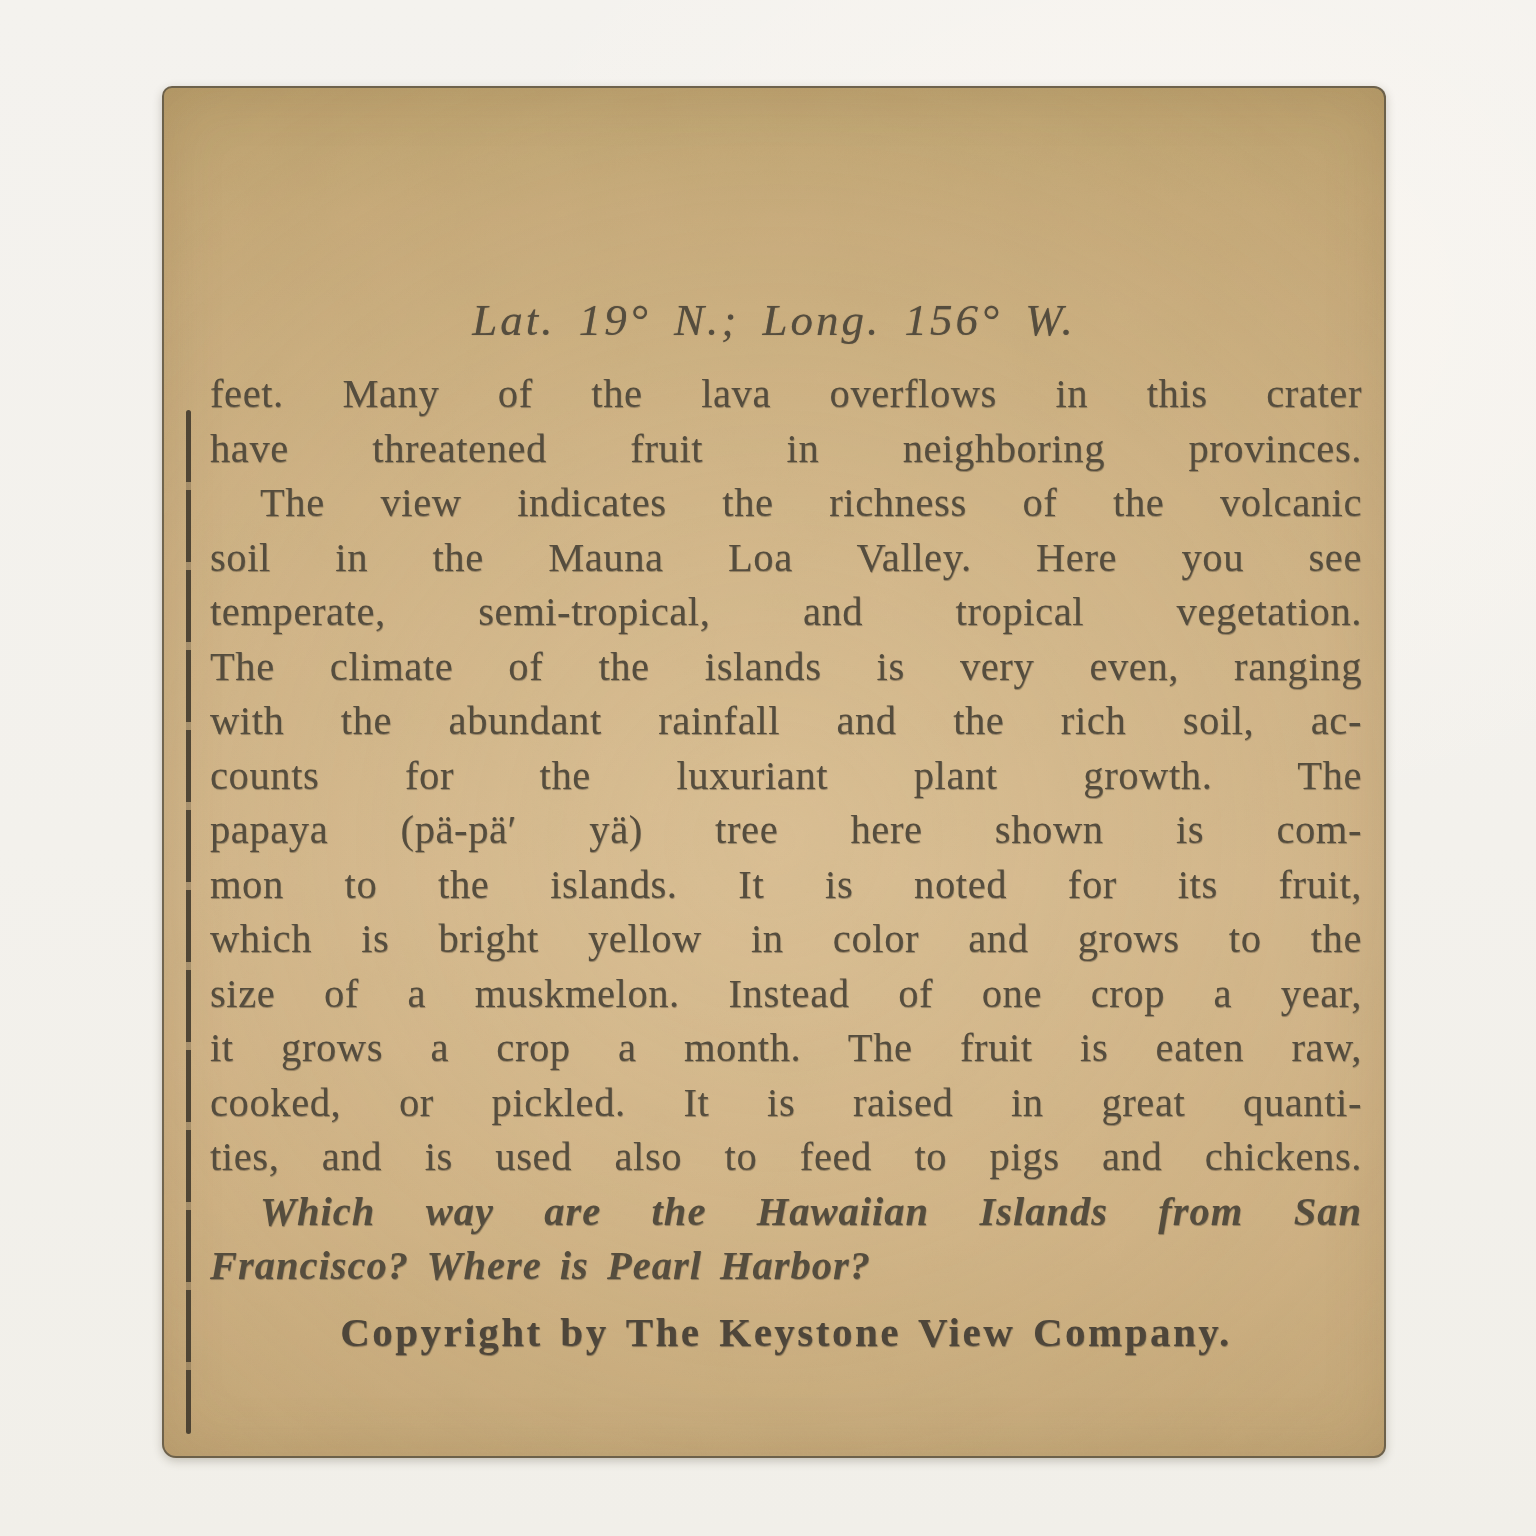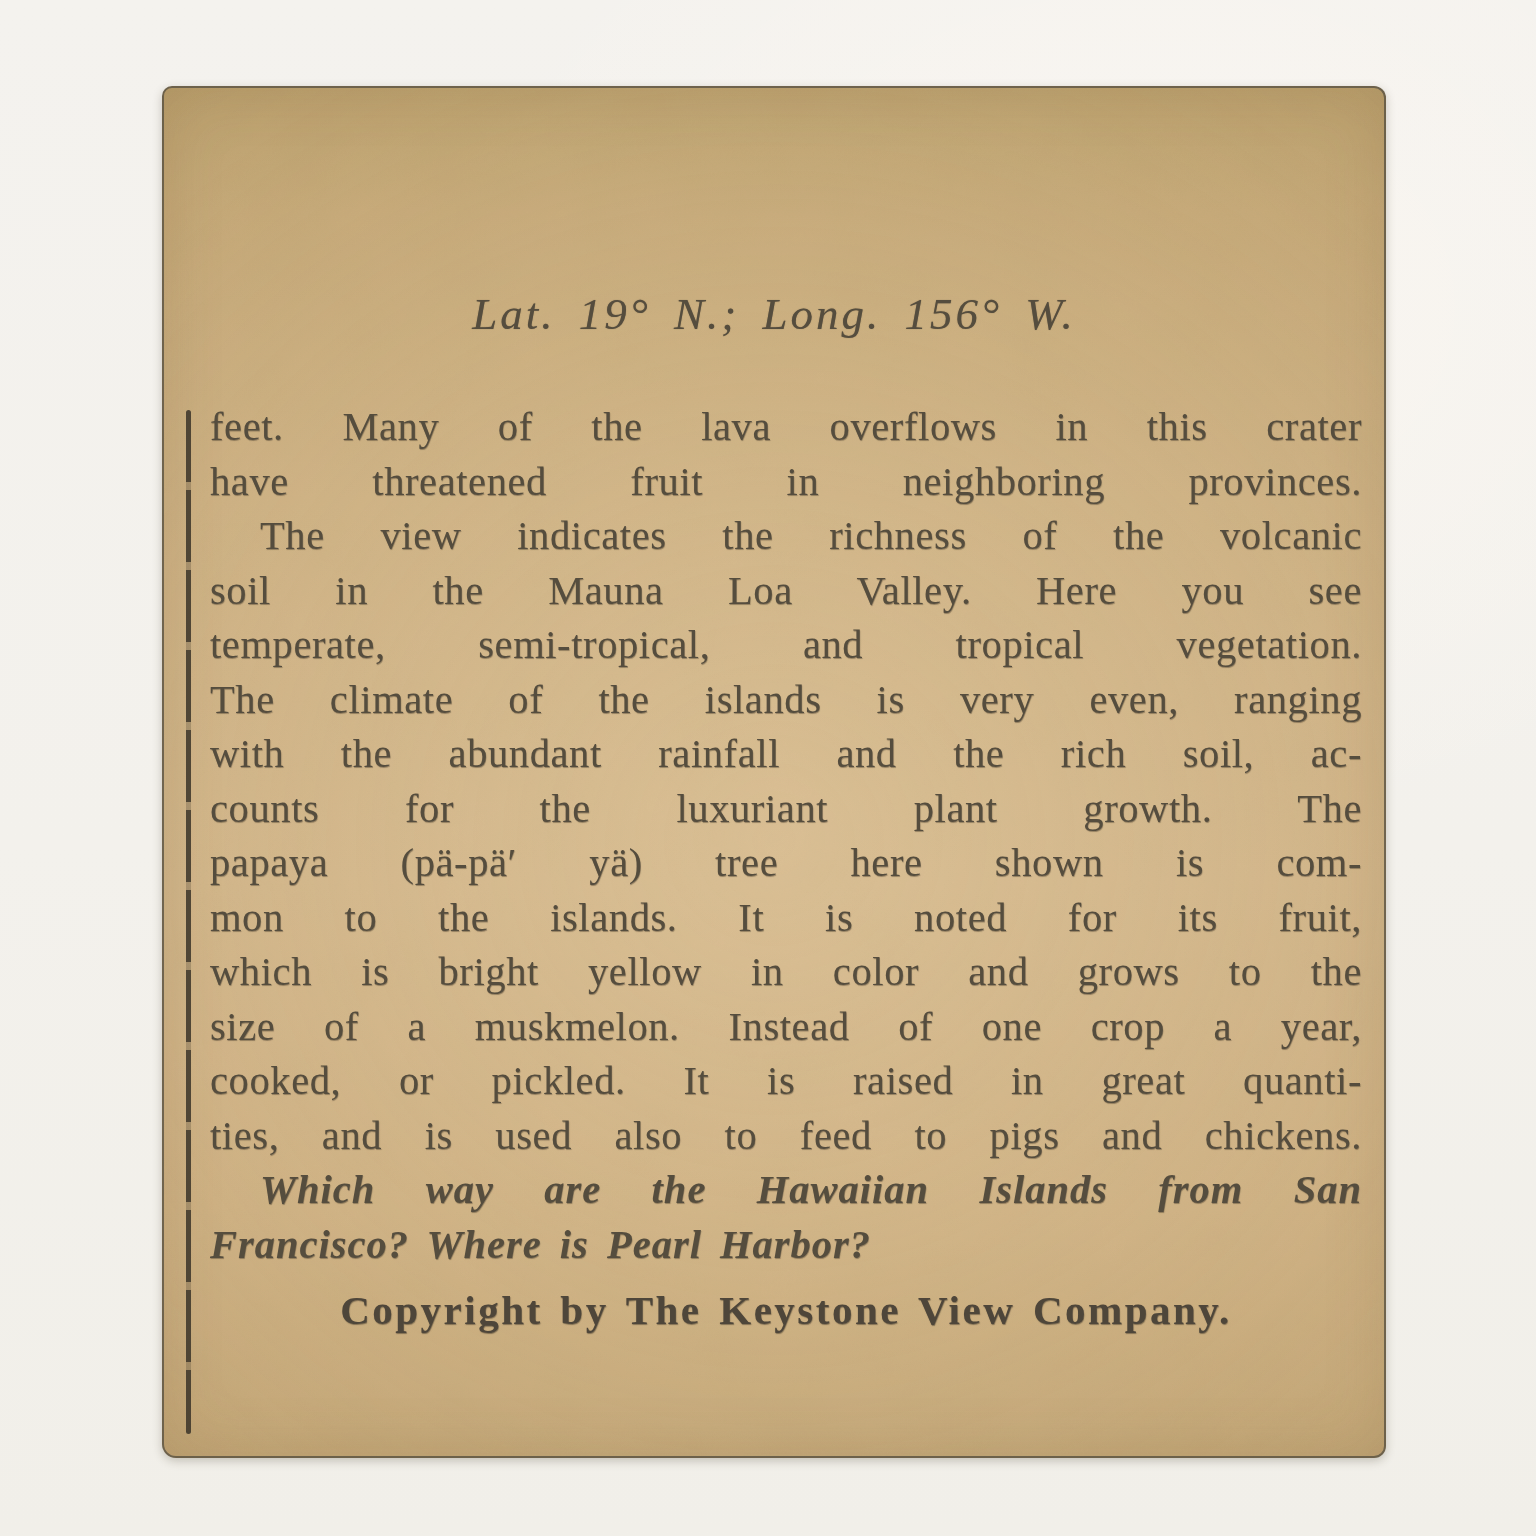--- a/index.html
+++ b/index.html
@@ -38,32 +38,32 @@
     left:22px; top:322px;
     width:5px; height:1024px;
     background:repeating-linear-gradient(
       to bottom,
       rgba(58,51,40,.85) 0px, rgba(58,51,40,.85) 72px,
       rgba(58,51,40,.25) 72px, rgba(58,51,40,.25) 80px);
     border-radius:3px;
   }
   .title{
     position:absolute;
-    left:0; right:0; top:200px;
+    left:0; right:0; top:206px;
     text-align:center;
     font-style:italic;
     font-size:45px;
     letter-spacing:3px;
     word-spacing:9px;
     color:var(--ink);
     text-shadow:0 0 1px rgba(70,60,45,.55);
   }
   .text-block{
     position:absolute;
-    left:46px; top:312px;
+    left:46px; top:279px;
     width:1152px;
     color:var(--ink);
   }
   .line{
     font-size:40.5px;
     line-height:54.5px;
     height:54.5px;
     white-space:normal;
     text-align:justify;
     text-align-last:justify;
@@ -116,20 +116,21 @@
     <div class="line indent">The view indicates the richness of the volcanic</div>
     <div class="line">soil in the Mauna Loa Valley.  Here you see</div>
     <div class="line">temperate, semi-tropical, and tropical vegetation.</div>
     <div class="line">The climate of the islands is very even, ranging</div>
     <div class="line">with the abundant rainfall and the rich soil, ac-</div>
     <div class="line">counts for the luxuriant plant growth.  The</div>
     <div class="line">papaya (pä-pä′ yä) tree here shown is com-</div>
     <div class="line">mon to the islands.  It is noted for its fruit,</div>
     <div class="line">which is bright yellow in color and grows to the</div>
     <div class="line">size of a muskmelon.  Instead of one crop a year,</div>
+    <div class="line">it grows a crop a month.  The fruit is eaten raw,</div>
     <div class="line">cooked, or pickled.  It is raised in great quanti-</div>
     <div class="line">ties, and is used also to feed to pigs and chickens.</div>
     <div class="line italic indent">Which way are the Hawaiian Islands from San</div>
     <div class="line italic flush-left">Francisco?  Where is Pearl Harbor?</div>
     <div class="copyright">Copyright by The Keystone View Company.</div>
   </div>
 
 </div>
 
 </body></html>

